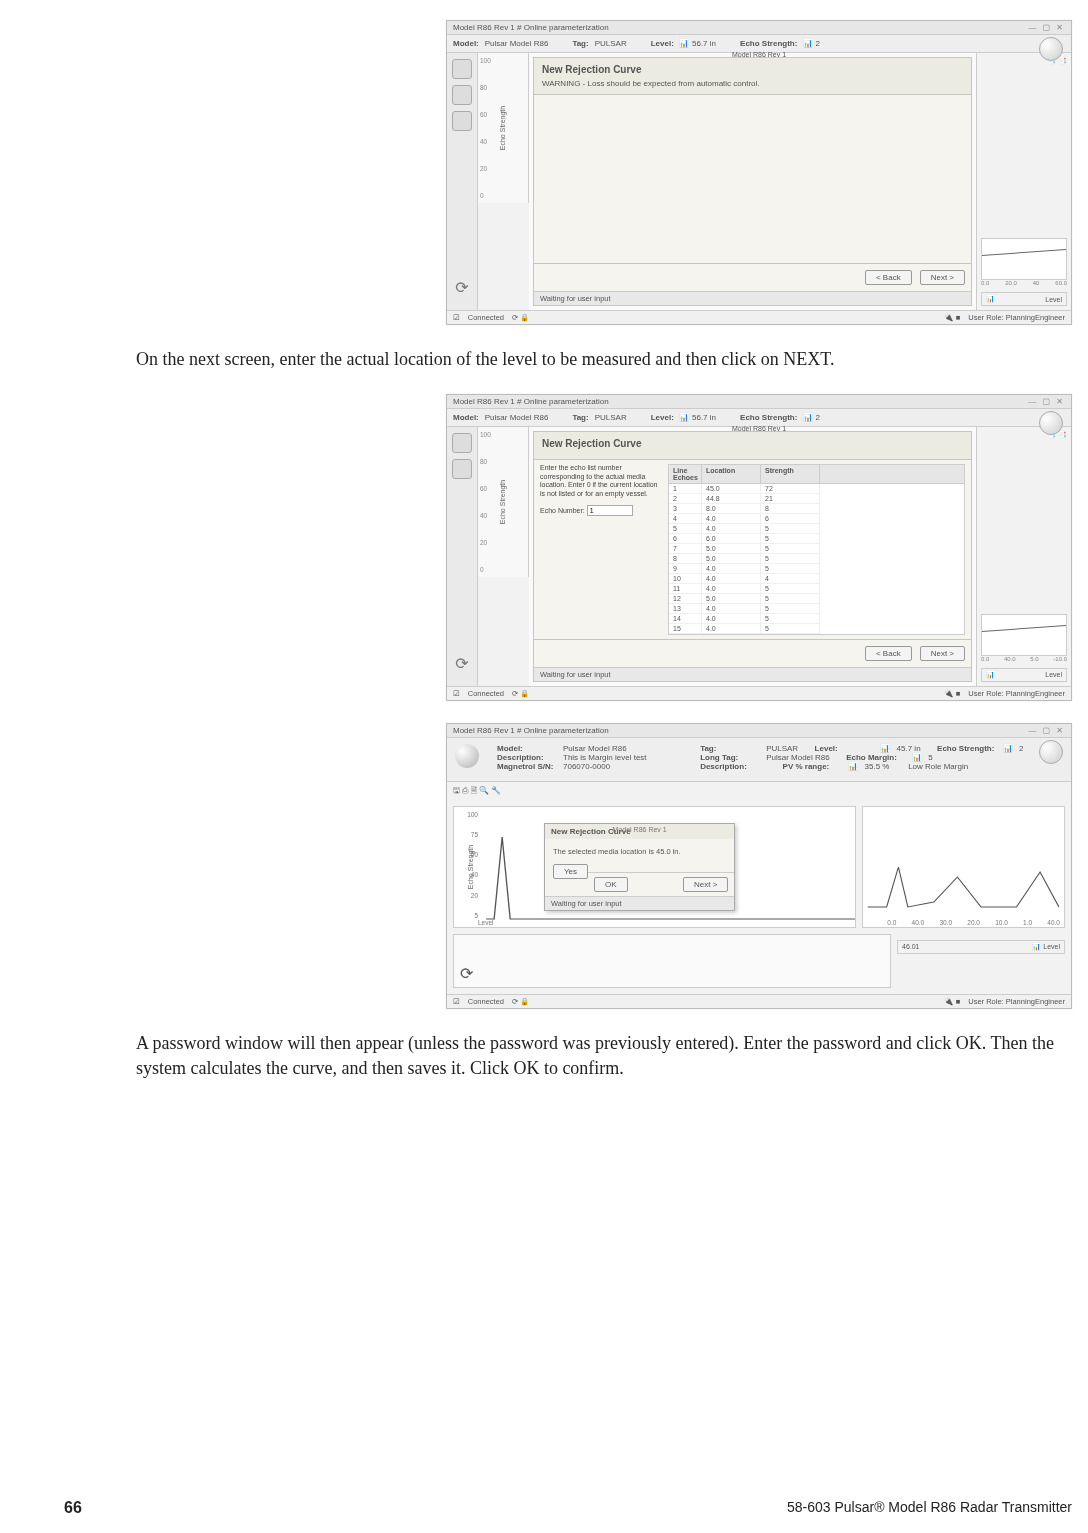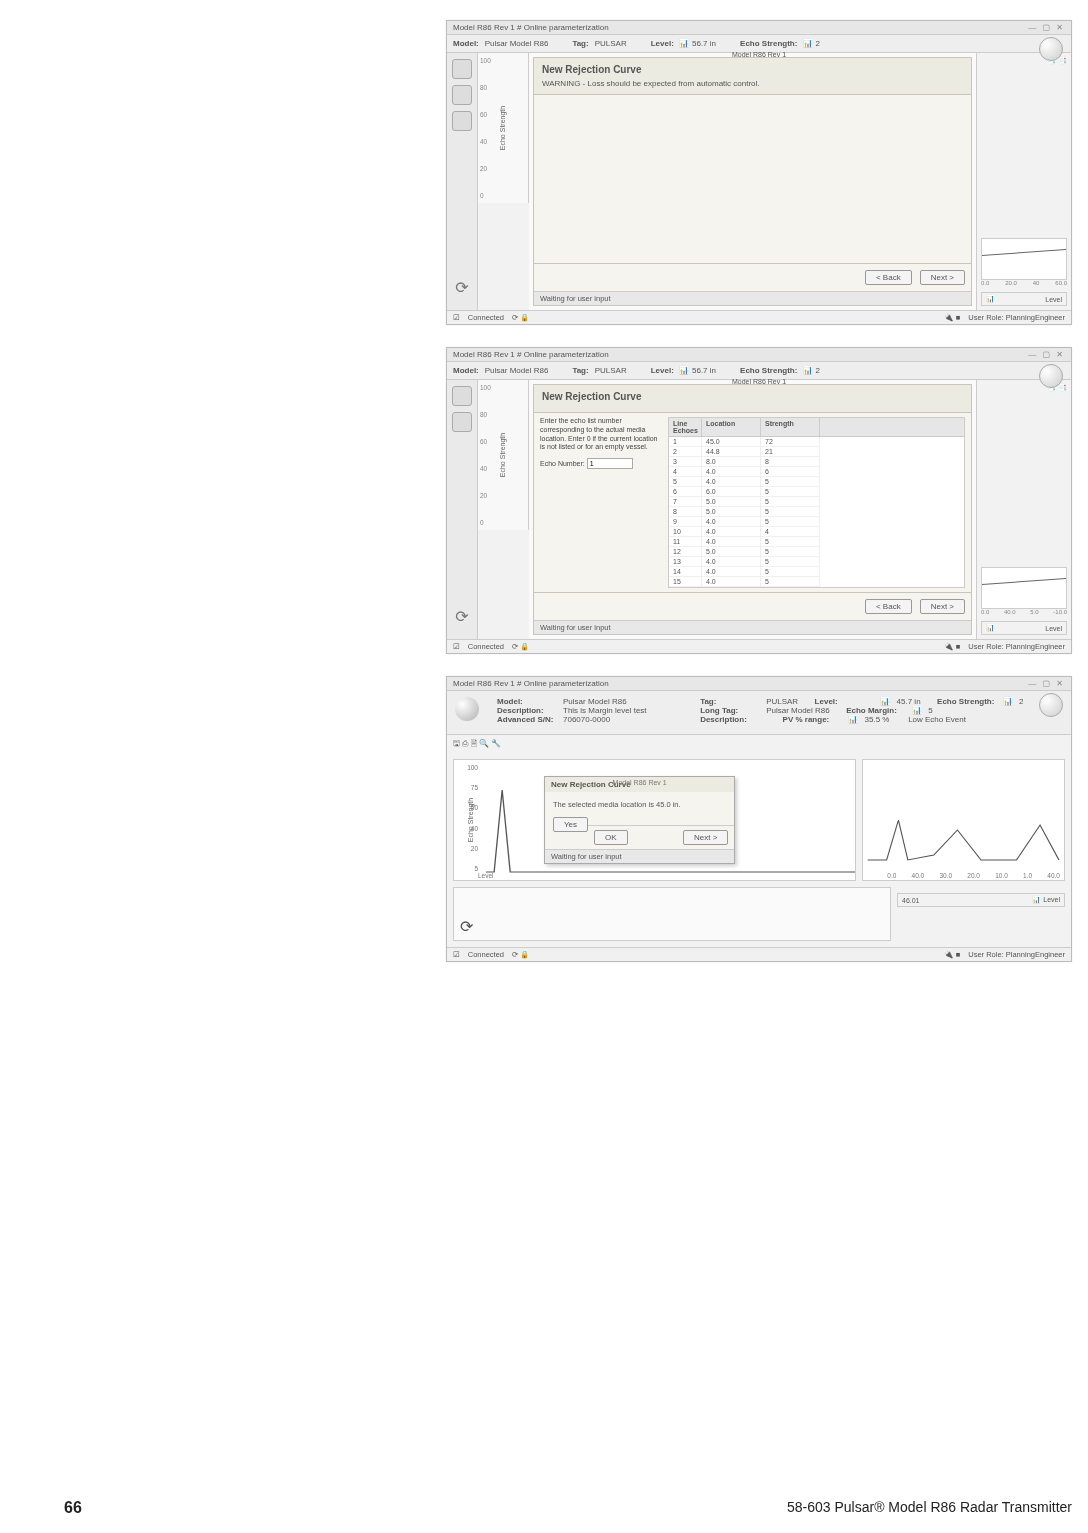--- a/index.html
+++ b/index.html
@@ -347,20 +347,21 @@
     </div>
     <div class="ss-bottombar">
       <span>☑</span>
       <span>Connected</span>
       <span>⟳ 🔒</span>
       <span style="margin-left:auto">🔌 ■</span>
       <span>User Role: PlanningEngineer</span>
     </div>
   </div>
 
+  <p class="body-para">On the next screen, enter the actual location of the level to be measured and then click on NEXT.</p>
 
   <div class="screenshot" style="margin-left:auto;">
     <div class="ss-titlebar">
       <span>Model R86 Rev 1 # Online parameterization</span>
       <span class="winctl">— ▢ ✕</span>
     </div>
     <div class="ss-headerbar">
       <div class="kv">
           <span class="k">Model:</span>
           <span>Pulsar Model R86</span>
@@ -539,33 +540,33 @@
       <div>
         <div class="kv">
             <span class="k">Model:</span>
             <span>Pulsar Model R86</span>
           </div>
         <div class="kv">
             <span class="k">Description:</span>
             <span>This is Margin level test</span>
           </div>
         <div class="kv">
-            <span class="k">Advanced S/N:</span>
+            <span class="k">Magnetrol S/N:</span>
             <span>706070-0000</span>
           </div>
       </div>
       <div>
         <div class="kv"><span class="k">Tag:</span><span>PULSAR</span>
           &nbsp;&nbsp;<span class="k">Level:</span> 📊 <span>45.7 in</span>
           &nbsp;&nbsp;<span class="k">Echo Strength:</span> 📊 <span>2</span></div>
         <div class="kv"><span class="k">Long Tag:</span><span>Pulsar Model R86</span>
           &nbsp;&nbsp;<span class="k">Echo Margin:</span> 📊 <span>5</span></div>
         <div class="kv"><span class="k">Description:</span><span></span>
           &nbsp;&nbsp;<span class="k">PV % range:</span> 📊 <span>35.5 %</span>
-          &nbsp;&nbsp;&nbsp;<span>Low Echo Event</span></div>
+          &nbsp;&nbsp;&nbsp;<span>Low Role Margin</span></div>
       </div>
       <div class="ss-logo"></div>
     </div>
     <div style="font-size:8px; padding:2px 6px;">🖫 ⎙ 🗎 🔍 🔧</div>
     <div class="ss3-chartrow">
       <div class="ss3-chart" style="flex:2;">
         <div class="ss3-axis">
           <span>100</span>
           <span>75</span>
           <span>50</span>
@@ -624,18 +625,19 @@
     </div>
     <div class="ss-bottombar">
       <span>☑</span>
       <span>Connected</span>
       <span>⟳ 🔒</span>
       <span style="margin-left:auto">🔌 ■</span>
       <span>User Role: PlanningEngineer</span>
     </div>
   </div>
 
+  <p class="body-para">A password window will then appear (unless the password was previously entered). Enter the password and click OK. Then the system calculates the curve, and then saves it. Click OK to confirm.</p>
 
   <div class="footer">
     <span class="pg">66</span>
     <span>58-603 Pulsar® Model R86 Radar Transmitter</span>
   </div>
 </div>
 
 </body></html>

